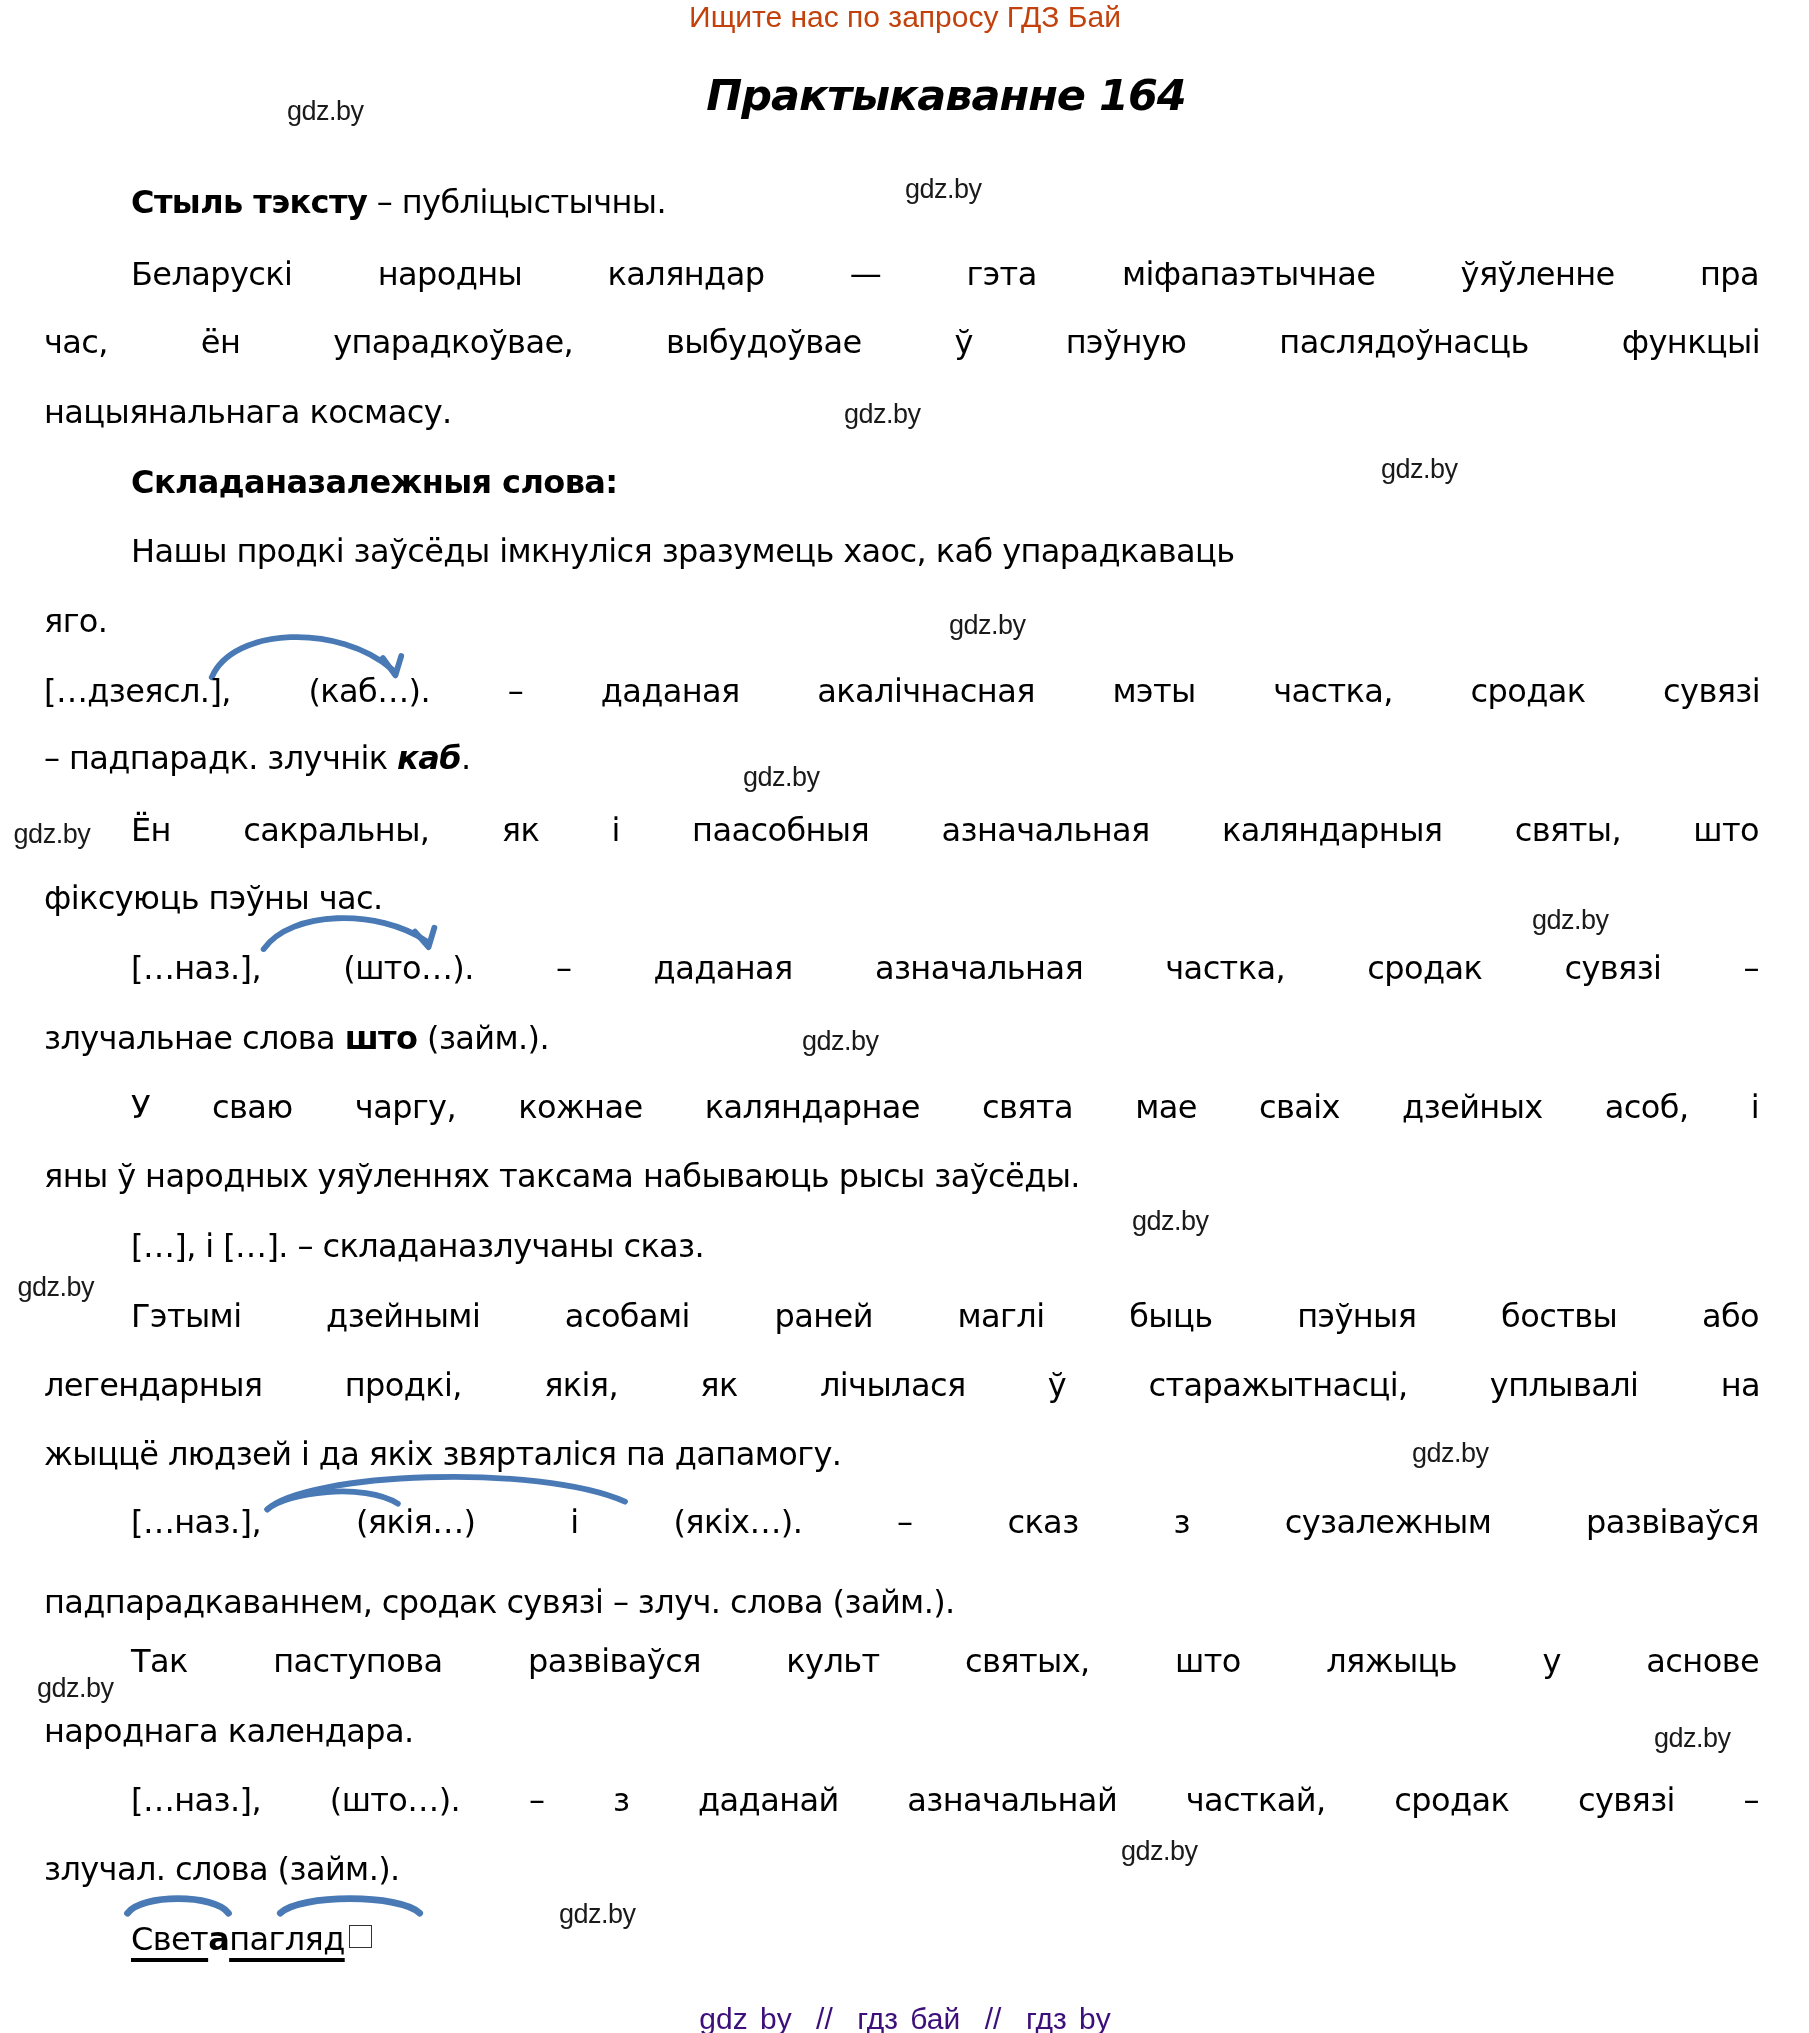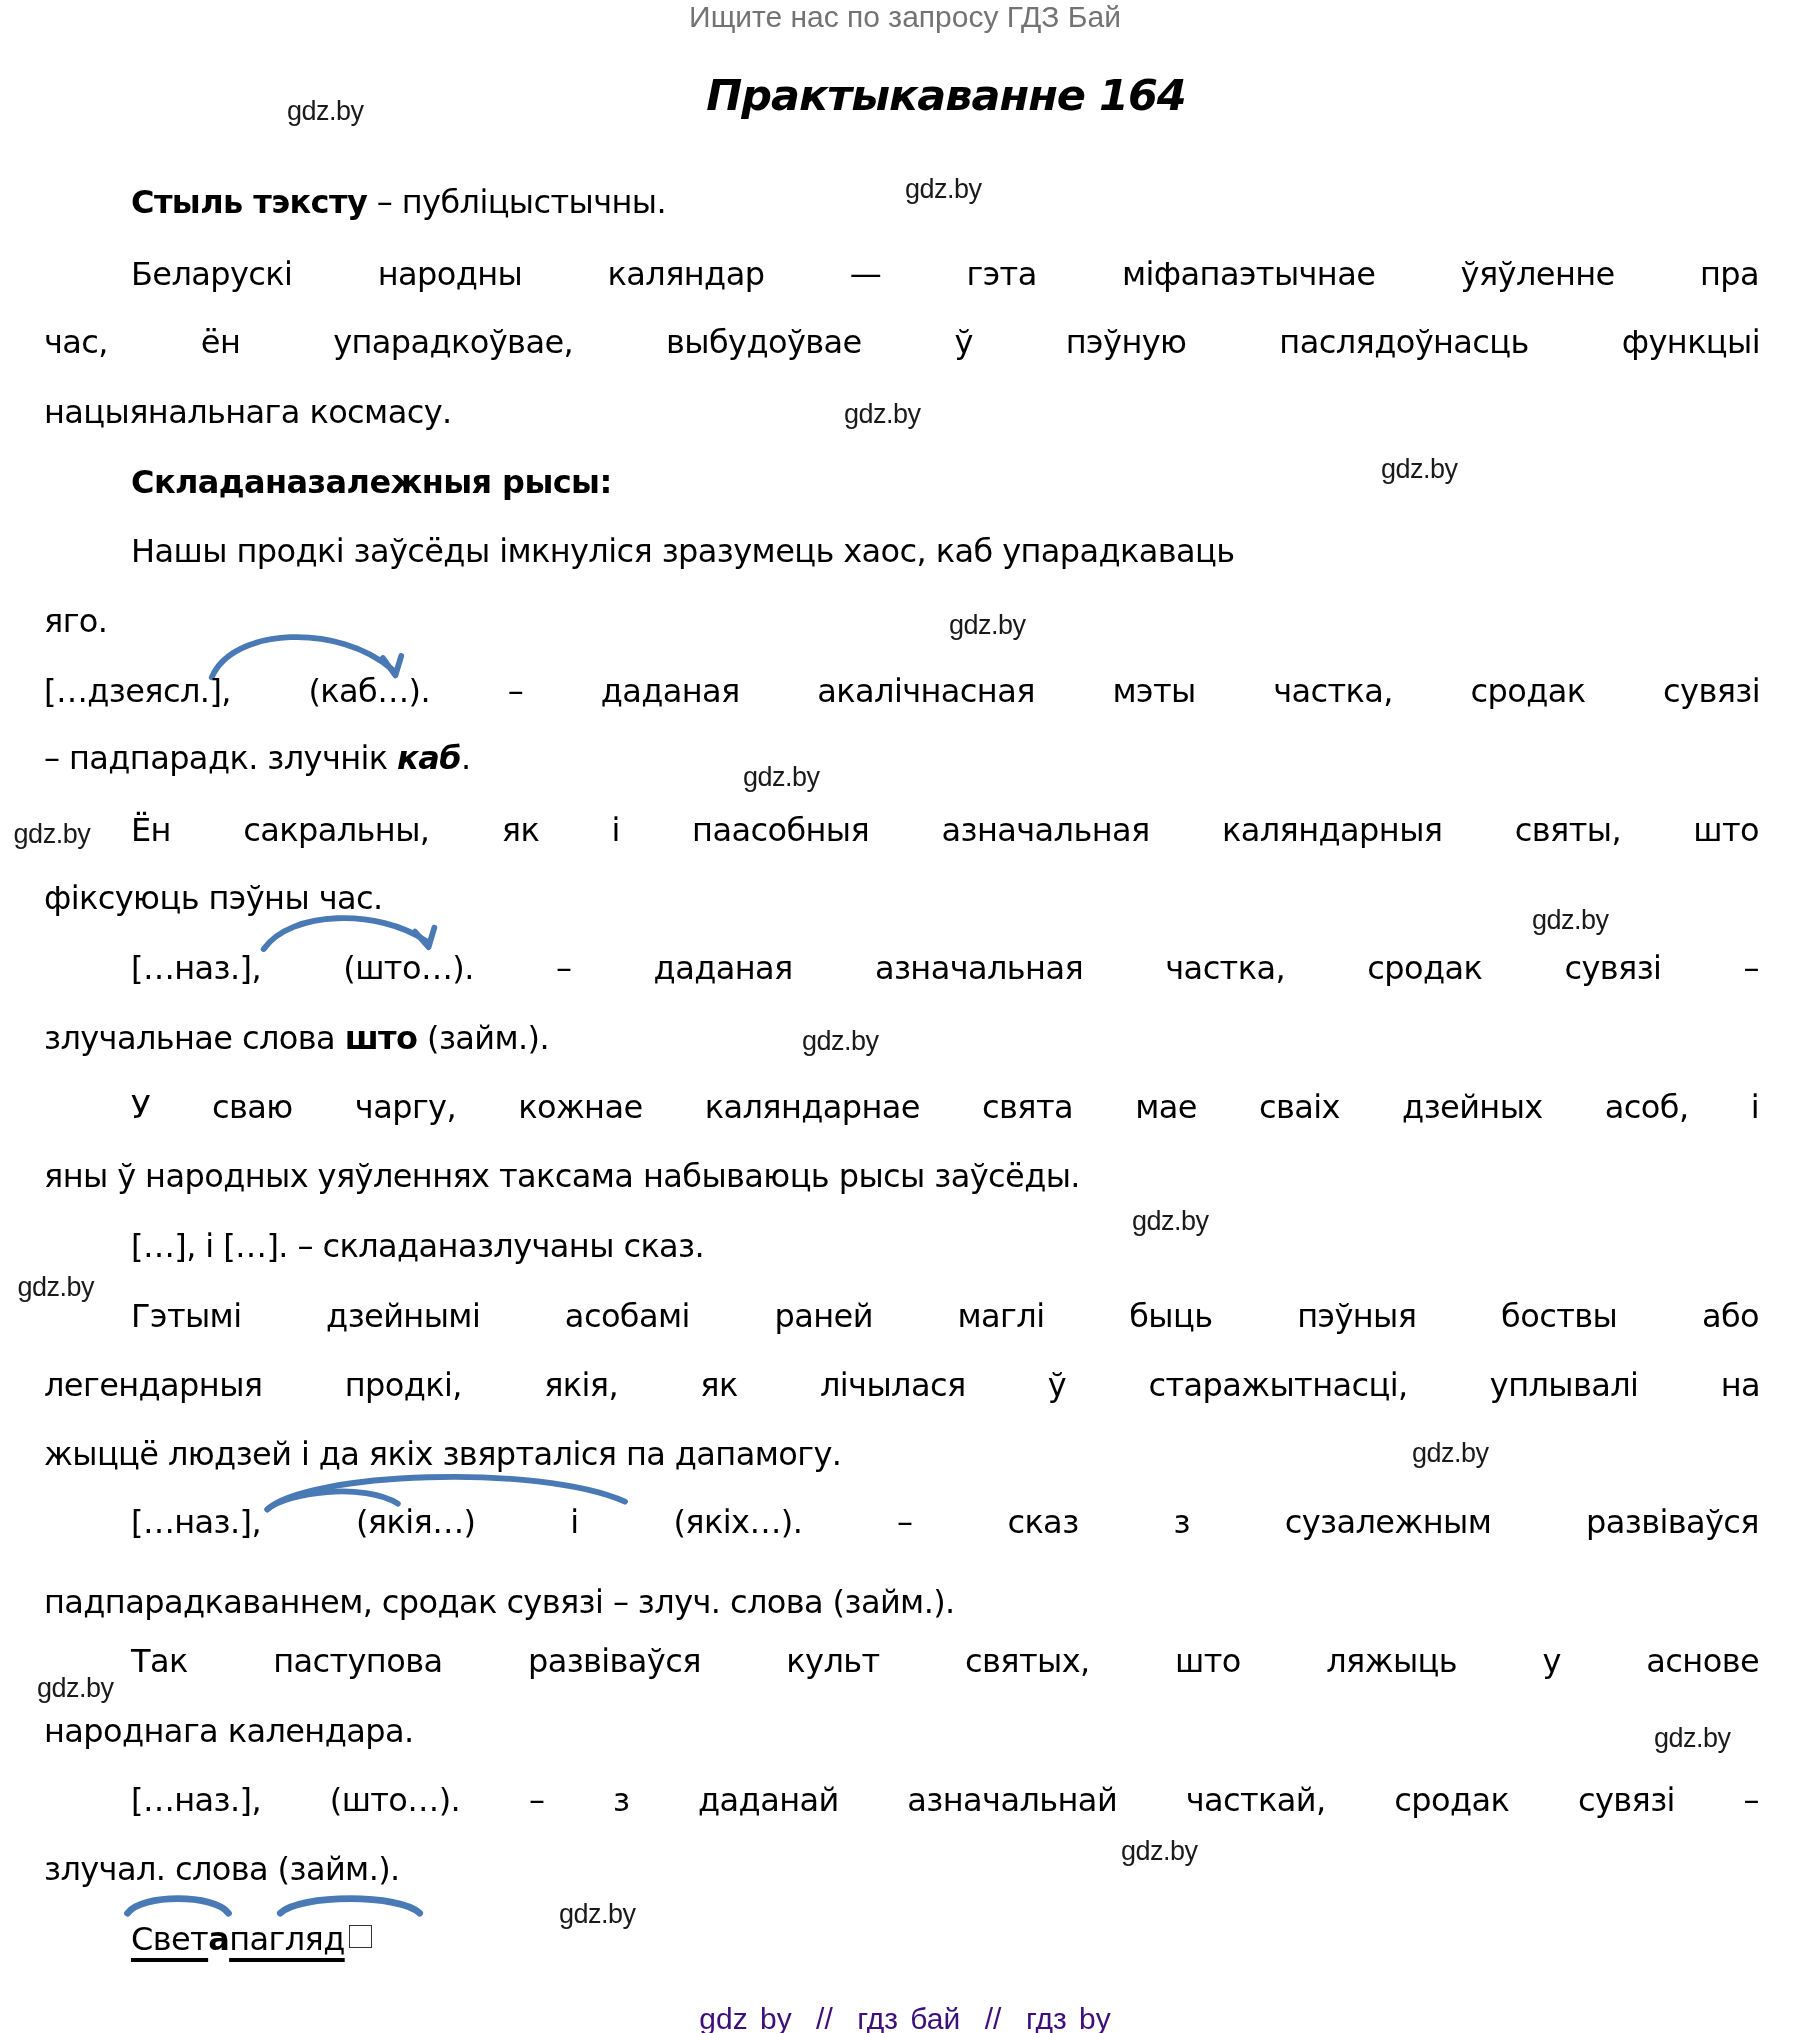--- a/index.html
+++ b/index.html
@@ -22,32 +22,32 @@
   b { font-weight: bold; }
   .bi { font-weight: bold; font-style: italic; text-align: right; }
   .arc { position: absolute; overflow: visible; }
   .ul { text-decoration: underline; text-decoration-thickness: 3.9px; text-underline-offset: 7.8px; }
   .box { display: inline-block; width: 21.3px; height: 21.3px; border: 1.9px solid #333;
          vertical-align: 1.9px; margin-left: 3.9px; }
 </style>
 </head>
 <body>
 
-<div class="hdr" style="color:#737373">Ищите нас по запросу ГДЗ Бай</div>
+<div class="hdr" style="color:#c2410c">Ищите нас по запросу ГДЗ Бай</div>
 <div class="title">Практыкаванне 164</div>
 
 <div class="ln ind" style="top:173px">
   <b>Стыль тэксту</b><span> – публіцыстычны.</span>
 </div>
 
 <div class="ln ind j" style="top:245px">Беларускі народны каляндар — гэта міфапаэтычнае ўяўленне пра</div>
 <div class="ln j" style="top:313px">час, ён упарадкоўвае, выбудоўвае ў пэўную паслядоўнасць функцыі</div>
 <div class="ln" style="top:383px">нацыянальнага космасу.</div>
 
-<div class="ln ind" style="top:453px"><b>Складаназалежныя рысы:</b></div>
+<div class="ln ind" style="top:453px"><b>Складаназалежныя слова:</b></div>
 
 <div class="ln ind" style="top:522px">Нашы продкі заўсёды імкнуліся зразумець хаос, каб упарадкаваць</div>
 <div class="ln" style="top:592px">яго.</div>
 <svg class="arc" style="left:194px;top:629px" width="223" height="58" viewBox="0 0 230 60">
   <path d="M18 50 C 40 -2, 150 -6, 205 42" fill="none" stroke="#4a7ab5" stroke-width="6" stroke-linecap="round"></path>
   <path d="M195 30 L 208 48 L 214 28" fill="none" stroke="#4a7ab5" stroke-width="6" stroke-linecap="round" stroke-linejoin="round"></path>
 </svg>
 <div class="ln j" style="top:662px">[…дзеясл.], (каб…). – даданая акалічнасная мэты частка, сродак сувязі</div>
 <div class="ln" style="top:729px">
   <span>– падпарадк. злучнік </span><span class="bi">каб</span><span>.</span>

